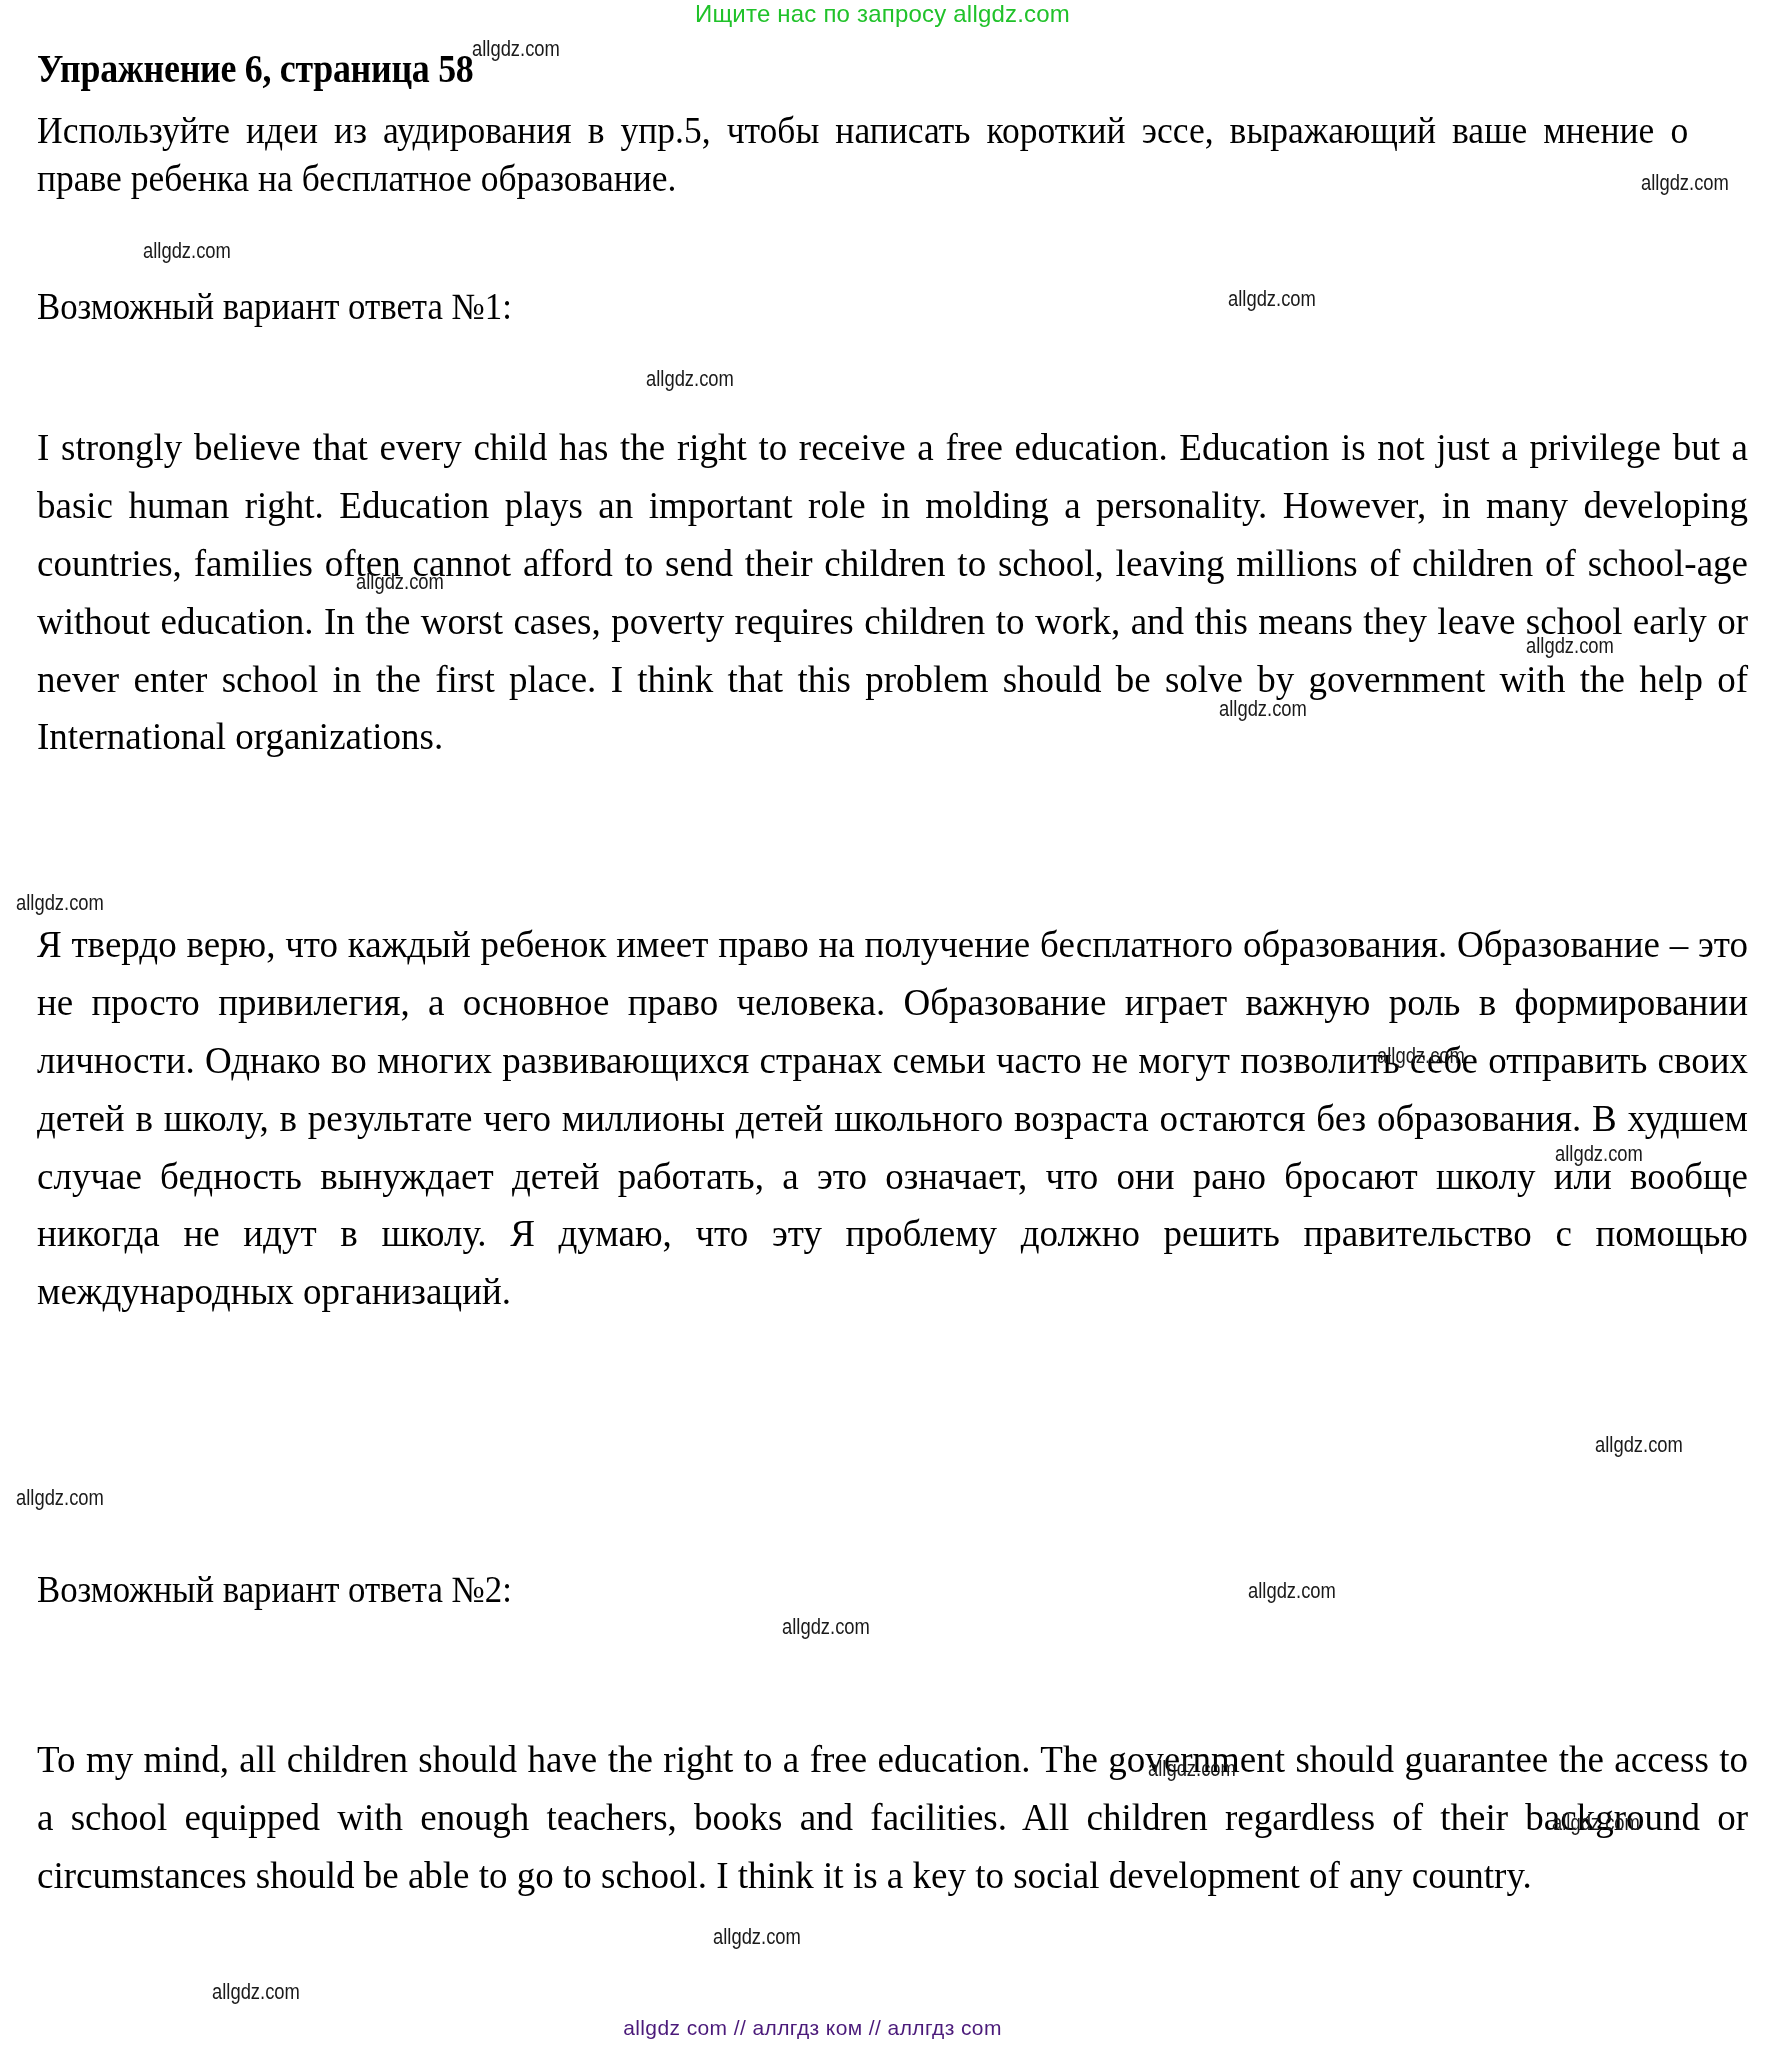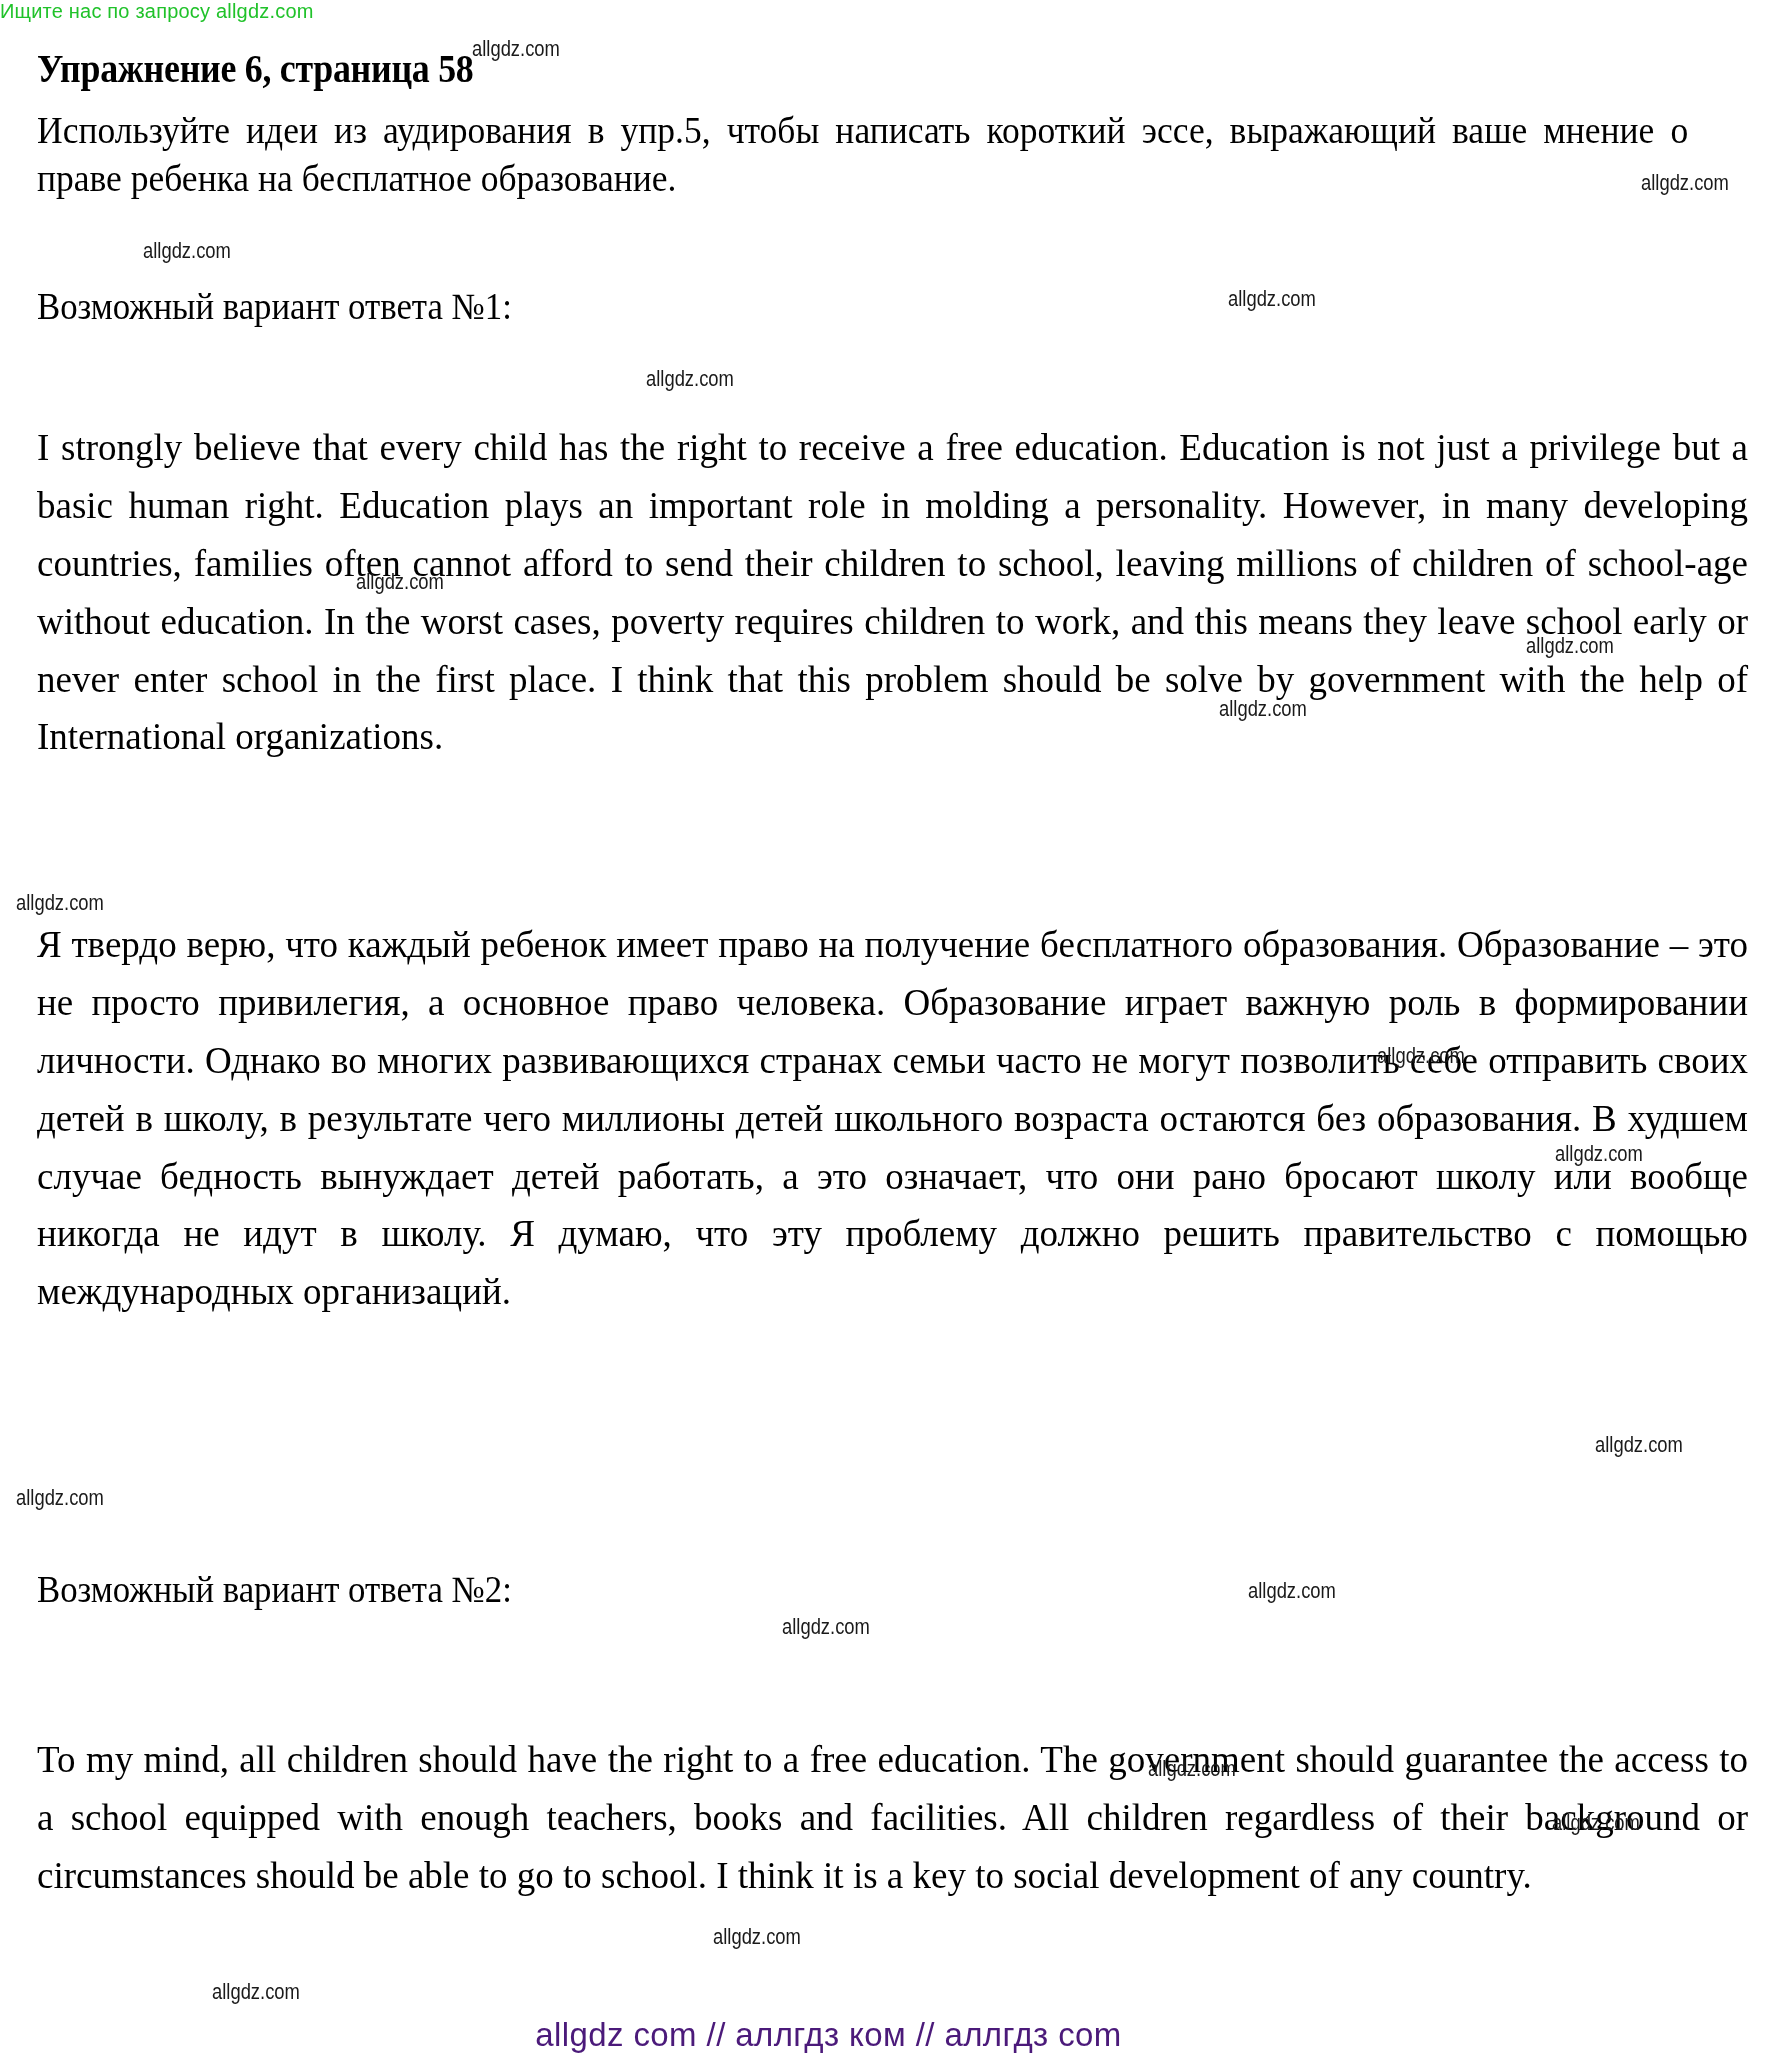--- a/index.html
+++ b/index.html
@@ -15,23 +15,23 @@
     font-family: "Liberation Serif", "DejaVu Serif", serif;
     color: #000000;
   }
 
   
   .promo-banner {
     position: absolute;
     top: 0px;
     left: 0;
     width: 1765px;
-    text-align: left;
+    text-align: center;
     font-family: "Liberation Sans", sans-serif;
-    font-size: 20px;
+    font-size: 24px;
     letter-spacing: 0.2px;
     color: #20c22a;
     white-space: nowrap;
   }
 
   
   .ex-title {
     position: absolute;
     left: 37px;
     top: 46px;
@@ -89,26 +89,26 @@
     color: #1a1a1a;
     white-space: nowrap;
     transform: scaleX(0.86);
     transform-origin: left top;
     pointer-events: none;
   }
 
   
   .footer {
     position: absolute;
-    left: 16px;
+    left: 0;
     top: 2016px;
     width: 1625px;
     text-align: center;
     font-family: "Liberation Sans", sans-serif;
-    font-size: 33px;
+    font-size: 21px;
     color: #4b1a7a;
     white-space: nowrap;
     letter-spacing: 0.4px;
   }
 </style>
 </head>
 <body>
 
 <div class="promo-banner" style="color: rgb(32, 194, 42);">Ищите нас по запросу allgdz.com</div>
 

